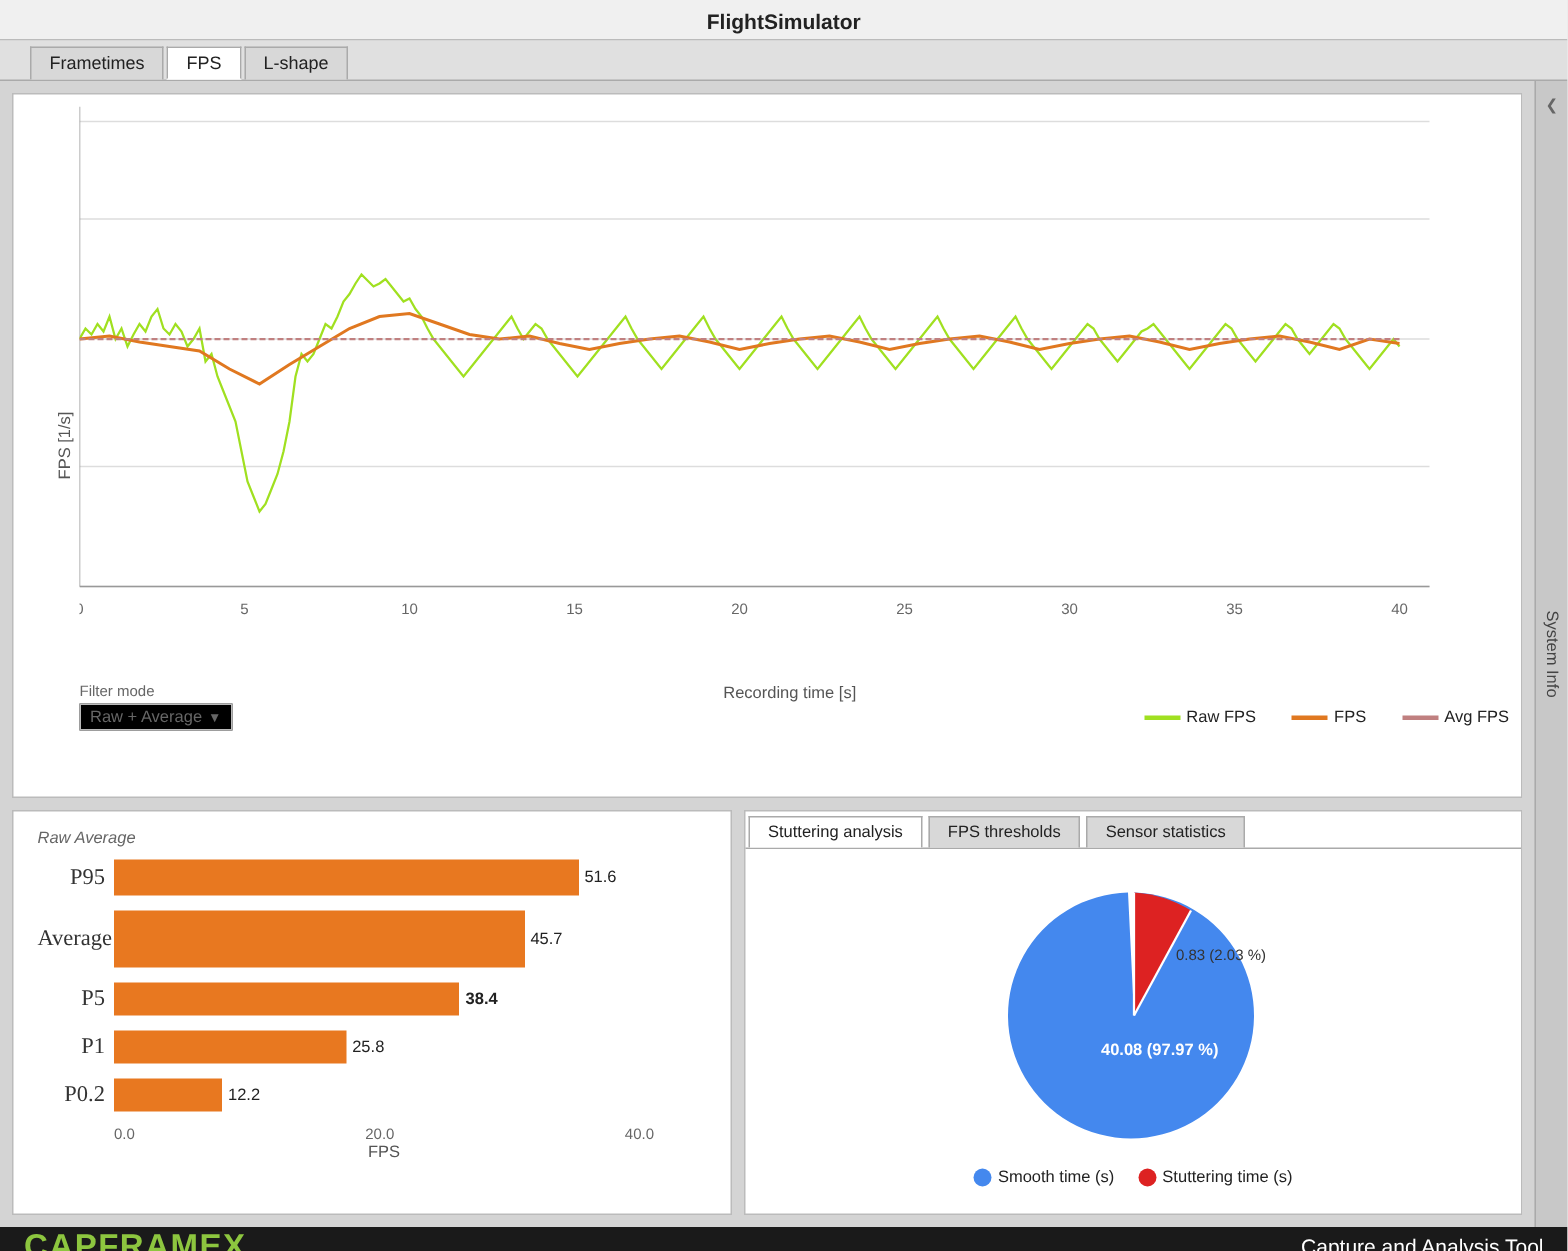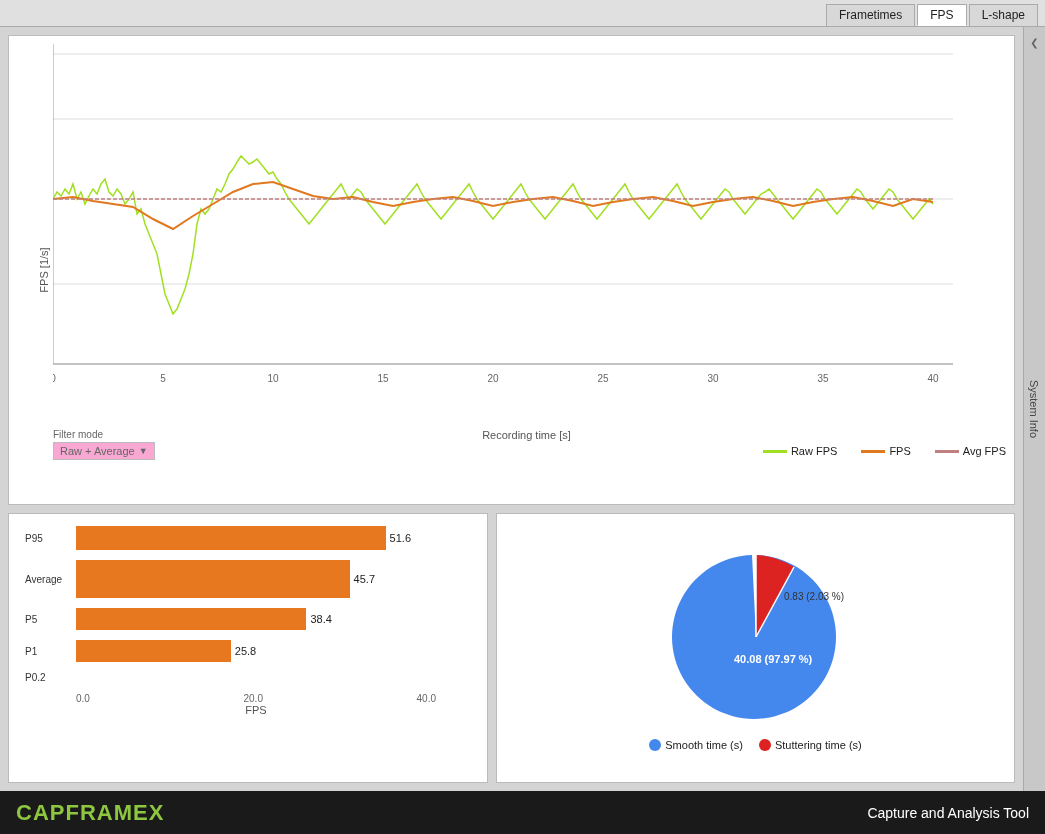--- a/index.html
+++ b/index.html
@@ -25,24 +25,23 @@
       text-align: center;
       padding: 6px 0 4px;
       font-size: 14px;
       font-weight: bold;
       border-bottom: 1px solid #bbb;
     }
     
     .tab-bar {
       display: flex;
       background: #e0e0e0;
-      padding: 4px 5px 0;
+      padding: 4px 20px 0;
       border-bottom: 1px solid #aaa;
       gap: 0;
-      justify-content: flex-end;
     }
     .tab {
       padding: 3px 12px;
       border: 1px solid #aaa;
       border-bottom: none;
       background: #d8d8d8;
       cursor: pointer;
       font-size: 12px;
       margin-right: 2px;
     }
@@ -111,21 +110,21 @@
     .filter-mode-area {
       position: absolute;
       bottom: 44px;
       left: 44px;
       font-size: 10px;
       color: #666;
     }
     .filter-dropdown {
       display: flex;
       align-items: center;
-      background: #f9a8d4;
+      background: #000000;
       border: 1px solid #bbb;
       padding: 2px 6px;
       font-size: 11px;
       cursor: pointer;
       gap: 4px;
     }
     
     .bottom-panels {
       display: flex;
       margin: 8px;
@@ -141,24 +140,25 @@
       position: relative;
     }
     .bar-row {
       display: flex;
       align-items: center;
       margin-bottom: 10px;
       gap: 6px;
     }
     .bar-label {
       width: 45px;
-      text-align: left;
-      font-size: 10px;
+      text-align: right;
+      font-size: 15px;
       color: #333;
       flex-shrink: 0;
+      font-family: Liberation Serif, serif;
     }
     .bar-outer {
       flex: 1;
       height: 22px;
       background: transparent;
       position: relative;
     }
     .bar-fill {
       height: 100%;
       background: #e87820;
@@ -265,20 +265,21 @@
     .axis-line {
       stroke: #999;
       stroke-width: 1;
     }
   </style>
 </head>
 <body>
 
 <div class="main-container">
 
+  <div class="title-bar">FlightSimulator</div>
 
   <div class="tab-bar">
     <div class="tab">Frametimes</div>
     <div class="tab active">FPS</div>
     <div class="tab">L-shape</div>
   </div>
 
   <div class="content-area">
     <div class="main-panel">
 
@@ -344,66 +345,76 @@
           <div class="legend-item">
             <span class="legend-color" style="background:#c08080;"></span>
             <span>Avg FPS</span>
           </div>
         </div>
       </div>
 
       <div class="bottom-panels">
 
         <div class="bar-panel">
+          <div style="font-size:11px; color:#666; font-style:italic; margin-bottom:8px;">Raw Average</div>
 
           <div class="bar-row">
             <div class="bar-label">P95</div>
             <div class="bar-outer" style="flex:1; height:24px; position:relative; max-width:360px;">
               <div class="bar-fill" style="width:86%; background:#e87820;"></div>
               <span style="position:absolute; left:calc(86% + 4px); top:50%; transform:translateY(-50%); font-size:11px;">51.6</span>
             </div>
           </div>
 
           <div class="bar-row">
             <div class="bar-label">Average</div>
             <div class="bar-outer" style="flex:1; height:38px; position:relative; max-width:360px;">
               <div class="bar-fill" style="width:76%; background:#e87820;"></div>
               <span style="position:absolute; left:calc(76% + 4px); top:50%; transform:translateY(-50%); font-size:11px;">45.7</span>
             </div>
           </div>
 
           <div class="bar-row">
             <div class="bar-label">P5</div>
-            <div class="bar-outer" style="flex:1; height:22px; position:relative; max-width:360px;">
+            <div class="bar-outer" style="flex:1; height:22px; position:relative; max-width:360px;font-weight:bold;">
               <div class="bar-fill" style="width:64%; background:#e87820;"></div>
               <span style="position:absolute; left:calc(64% + 4px); top:50%; transform:translateY(-50%); font-size:11px;">38.4</span>
             </div>
           </div>
 
           <div class="bar-row">
             <div class="bar-label">P1</div>
             <div class="bar-outer" style="flex:1; height:22px; position:relative; max-width:360px;">
               <div class="bar-fill" style="width:43%; background:#e87820;"></div>
               <span style="position:absolute; left:calc(43% + 4px); top:50%; transform:translateY(-50%); font-size:11px;text-align:right;">25.8</span>
             </div>
           </div>
 
           <div class="bar-row">
             <div class="bar-label">P0.2</div>
+            <div class="bar-outer" style="flex:1; height:22px; position:relative; max-width:360px;">
+              <div class="bar-fill" style="width:20%; background:#e87820;"></div>
+              <span style="position:absolute; left:calc(20% + 4px); top:50%; transform:translateY(-50%); font-size:11px;">12.2</span>
+            </div>
           </div>
 
           <div style="display:flex; justify-content:space-between; margin-left:51px; margin-top:4px; max-width:360px; font-size:10px; color:#666;">
             <span>0.0</span>
             <span>20.0</span>
             <span>40.0</span>
           </div>
           <div style="text-align:center; margin-left:51px; font-size:11px; color:#555; max-width:360px;">FPS</div>
         </div>
 
         <div class="stutter-panel">
+          <div class="stutter-tabs">
+            <div class="stutter-tab active">Stuttering analysis</div>
+            <div class="stutter-tab">FPS thresholds</div>
+            <div class="stutter-tab">Sensor statistics</div>
+          </div>
           <div class="stutter-content">
 
             <div style="position:relative; display:inline-block;">
               <svg width="220" height="185">
 
                 <path d="M110,92 L110,10 A82,82 0 1 1 106,10 Z" fill="#4488ee"></path>
 
                 <path d="M110,92 L110,10 A82,82 0 0 1 148,22 Z" fill="#dd2222"></path>
 
                 <line x1="110" y1="92" x2="110" y2="10" stroke="white" stroke-width="1.5"></line>

